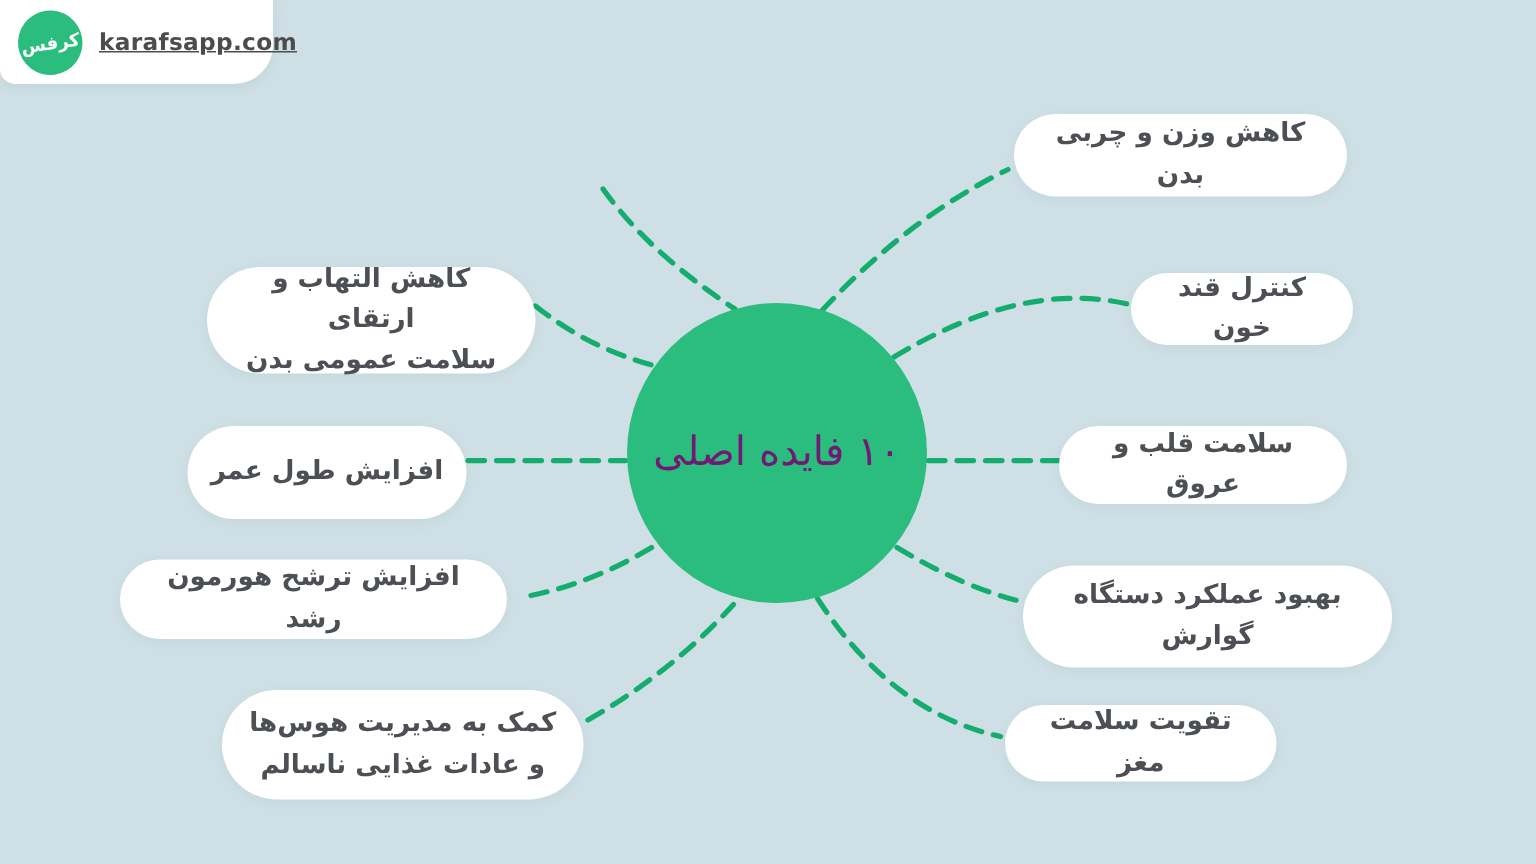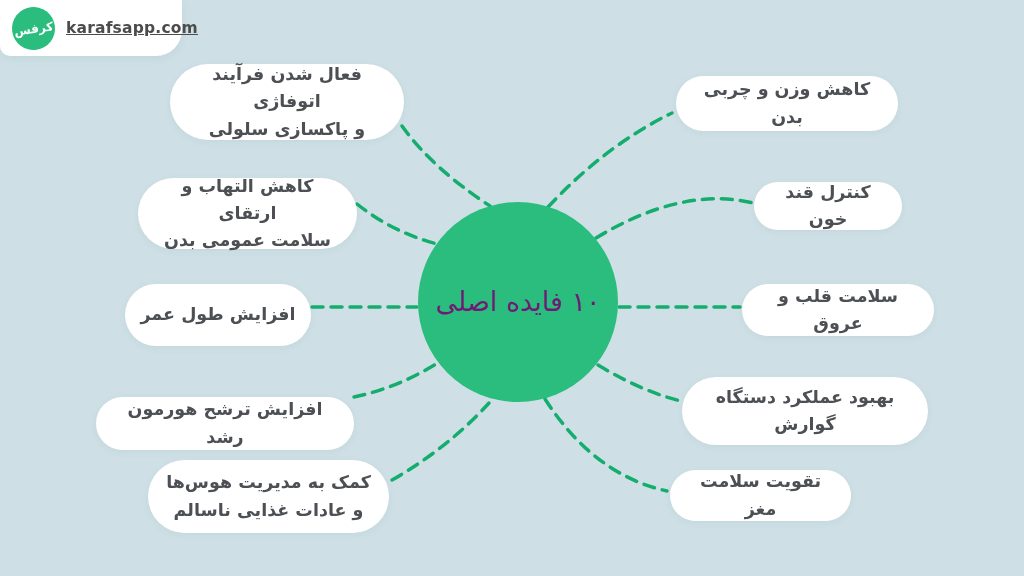--- a/index.html
+++ b/index.html
@@ -45,25 +45,25 @@
     display:flex;align-items:center;justify-content:center;text-align:center;
     color:#4c4f53;font-weight:bold;font-size:17.5px;line-height:1.55;
     border-radius:999px;
     box-shadow:0 2px 7px rgba(80,110,120,.08);
     box-sizing:border-box;padding:2px 14px;
   }
   .bubble .lbl{white-space:pre-line;}
   .b-l1{left:170px;top:64px;width:234px;height:76px;border-radius:38px;}
   .b-l2{left:138px;top:178px;width:219px;height:71px;border-radius:36px;}
   .b-l3{left:125px;top:284px;width:186px;height:62px;}
-  .b-l4{left:96px;top:373px;width:258px;height:53px;margin-top:24px;}
+  .b-l4{left:80px;top:373px;width:258px;height:53px;}
   .b-l5{left:148px;top:460px;width:241px;height:73px;border-radius:37px;}
   .b-r1{left:676px;top:76px;width:222px;height:55px;}
   .b-r2{left:754px;top:182px;width:148px;height:48px;}
-  .b-r3{left:742px;top:284px;width:192px;height:52px;justify-content:center;}
+  .b-r3{left:706px;top:284px;width:192px;height:52px;justify-content:center;}
   .b-r4{left:682px;top:377px;width:246px;height:68px;justify-content:flex-end;}
   .b-r5{left:670px;top:470px;width:181px;height:51px;justify-content:center;}
 </style>
 </head>
 <body>
 
 <div class="canvas">
 
   <svg class="connectors" width="1024" height="576" viewBox="0 0 1024 576">
     <g fill="none" stroke-width="3.5" stroke-linecap="round" stroke-dasharray="11 8">
@@ -86,24 +86,20 @@
     </div>
     <span class="logo-text">karafsapp.com</span>
   </div>
 
   <div class="center-circle" dir="rtl">
     <div class="center-title">
       <span>۱۰ فایده اصلی</span>
     </div>
   </div>
 
-  <div class="bubble b-l1" dir="rtl">
-    <span class="lbl">فعال شدن فرآیند اتوفاژی
-و پاکسازی سلولی</span>
-  </div>
   <div class="bubble b-l2" dir="rtl">
     <span class="lbl">کاهش التهاب و ارتقای
 سلامت عمومی بدن</span>
   </div>
   <div class="bubble b-l3" dir="rtl">
     <span class="lbl">افزایش طول عمر</span>
   </div>
   <div class="bubble b-l4" dir="rtl">
     <span class="lbl">افزایش ترشح هورمون رشد</span>
   </div>

